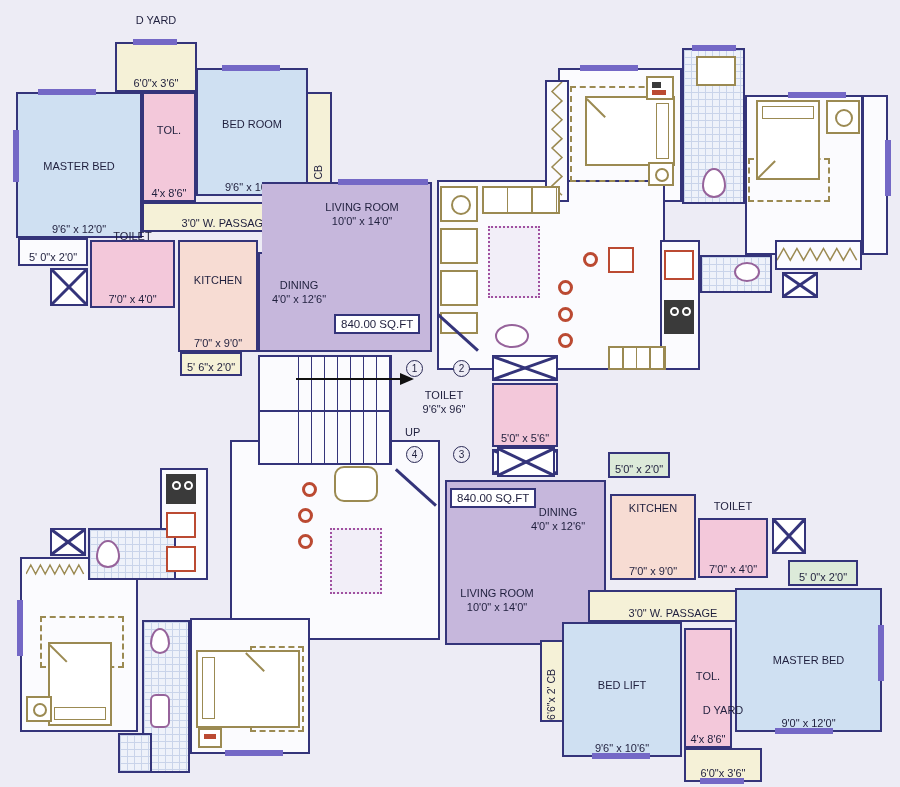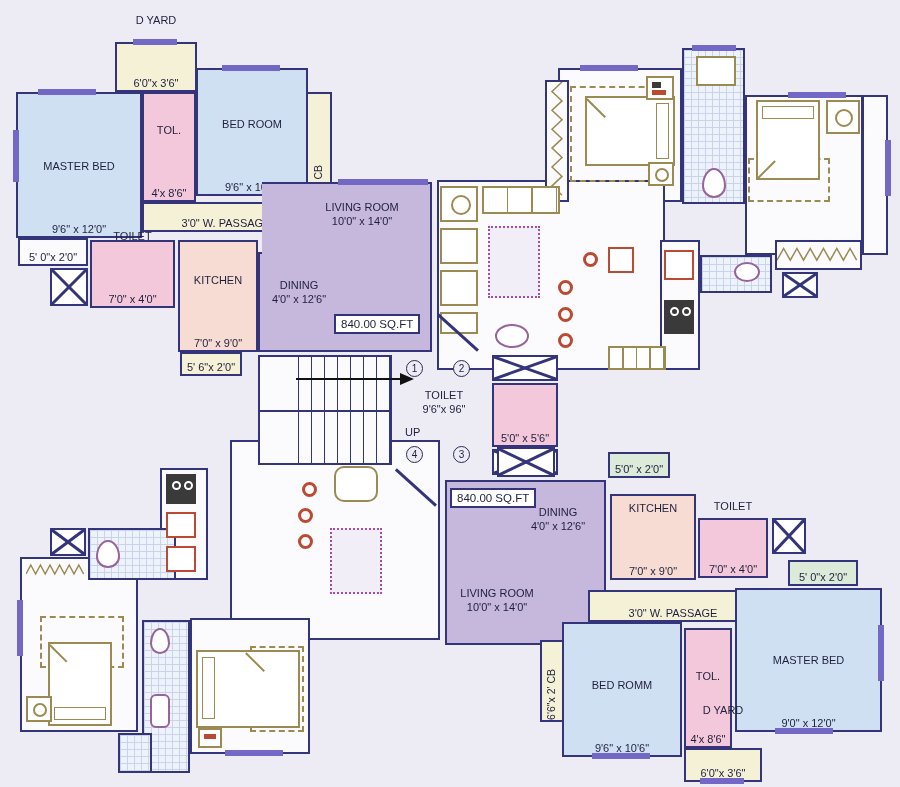--- a/index.html
+++ b/index.html
@@ -209,21 +209,21 @@
     <span class="nm">5' 0"x 2'0"</span>
   </div>
   <div class="room cream" style="left:588px;top:590px;width:170px;height:32px;">
     <span class="nm">3'0" W. PASSAGE</span>
   </div>
   <div class="room blue" style="left:735px;top:588px;width:147px;height:144px;">
     <span class="nm">MASTER BED</span>
     <span class="dm">9'0" x 12'0"</span>
   </div>
   <div class="room blue" style="left:562px;top:622px;width:120px;height:135px;">
-    <span class="nm">BED ROMM</span>
+    <span class="nm">BED LIFT</span>
     <span class="dm">9'6" x 10'6"</span>
   </div>
   <div class="room pink" style="left:684px;top:628px;width:48px;height:120px;">
     <span class="nm">TOL.</span>
     <span class="dm">4'x 8'6"</span>
   </div>
   <div class="room cream" style="left:540px;top:640px;width:24px;height:82px;">
     <span class="vertl">6'6"x 2' CB</span>
   </div>
   <div class="room cream" style="left:684px;top:748px;width:78px;height:34px;">

